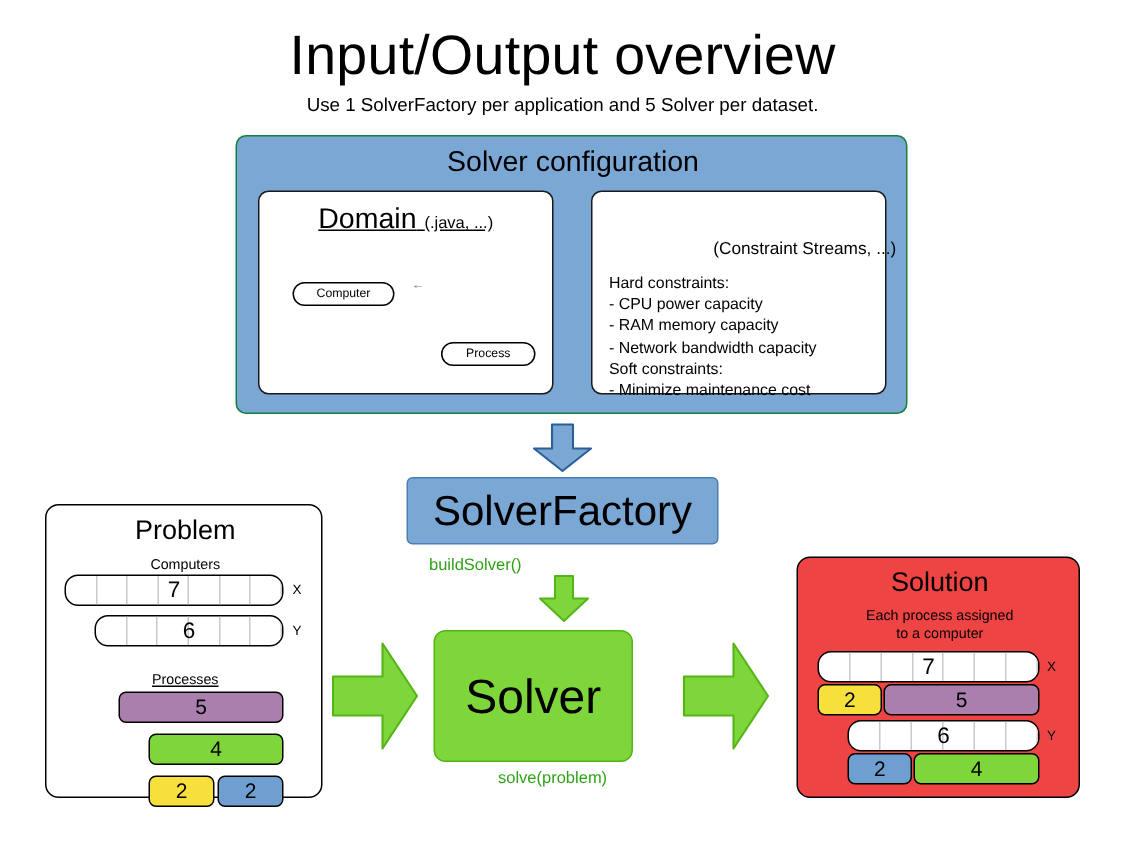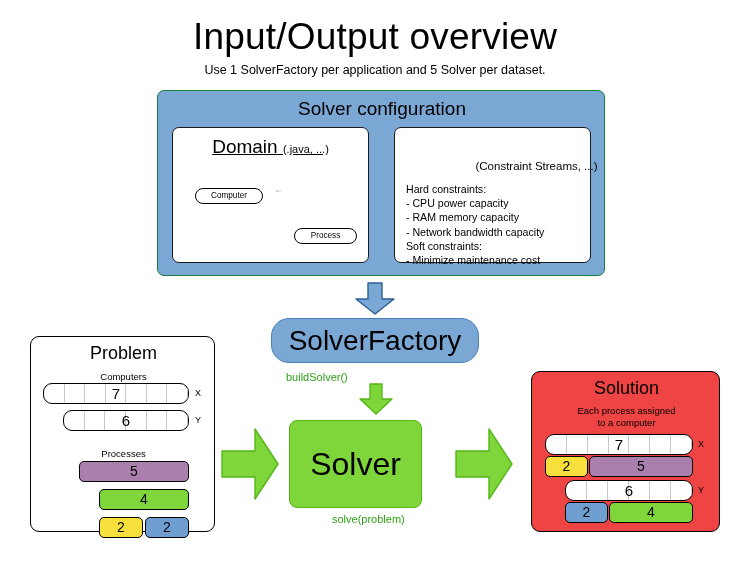--- a/index.html
+++ b/index.html
@@ -61,21 +61,21 @@
   #computer-class{left:22px;top:60px;width:68px;}
   #process-class{left:121px;top:60px;width:63px;margin-top:40px;}
   #domain-link{left:89px;top:67px;width:33px;height:2px;}
 
   
   #config-to-factory-arrow{left:355px;top:282px;}
 
   
   #solver-factory{
     left:271px;top:318px;width:208px;height:45px;
-    background:#7ba7d4;border:1.4px solid #4a7fb5;border-radius:18px;
+    background:#7ba7d4;border:1.4px solid #4a7fb5;border-radius:4px;
     box-sizing:border-box;text-align:center;font-size:28px;line-height:43px;
   }
   #build-solver-label{
     left:286px;top:371px;font-size:11px;color:#2ea317;
   }
   #factory-to-solver-arrow{left:359px;top:383px;}
 
   
   #solver-box{
     left:289px;top:420px;width:133px;height:88px;
@@ -89,21 +89,21 @@
   #problem-to-solver-arrow{left:221px;top:427px;}
   #solver-to-solution-arrow{left:455px;top:427px;}
 
   
   #problem-panel{
     left:30px;top:336px;width:185px;height:196px;
     background:#fff;border:1.5px solid #000;border-radius:9px;box-sizing:border-box;
   }
   #problem-title{left:0;top:6px;width:185px;text-align:center;font-size:18px;}
   #computers-label{left:0;top:34px;width:185px;text-align:center;font-size:9.5px;}
-  #processes-label{left:0;top:111px;width:185px;text-align:center;font-size:9.5px;}
+  #processes-label{left:0;top:111px;width:185px;text-align:center;font-size:9.5px;text-decoration:underline;}
 
   
   .cap-bar{
     background:#fff;border:1.4px solid #000;border-radius:9px;
     box-sizing:border-box;height:21px;overflow:hidden;
     display:flex;
   }
   .cap-bar .seg{flex:1 1 0;border-right:1px solid #c9c9c9;}
   .cap-bar .seg:last-child{border-right:none;}
   .cap-val{

